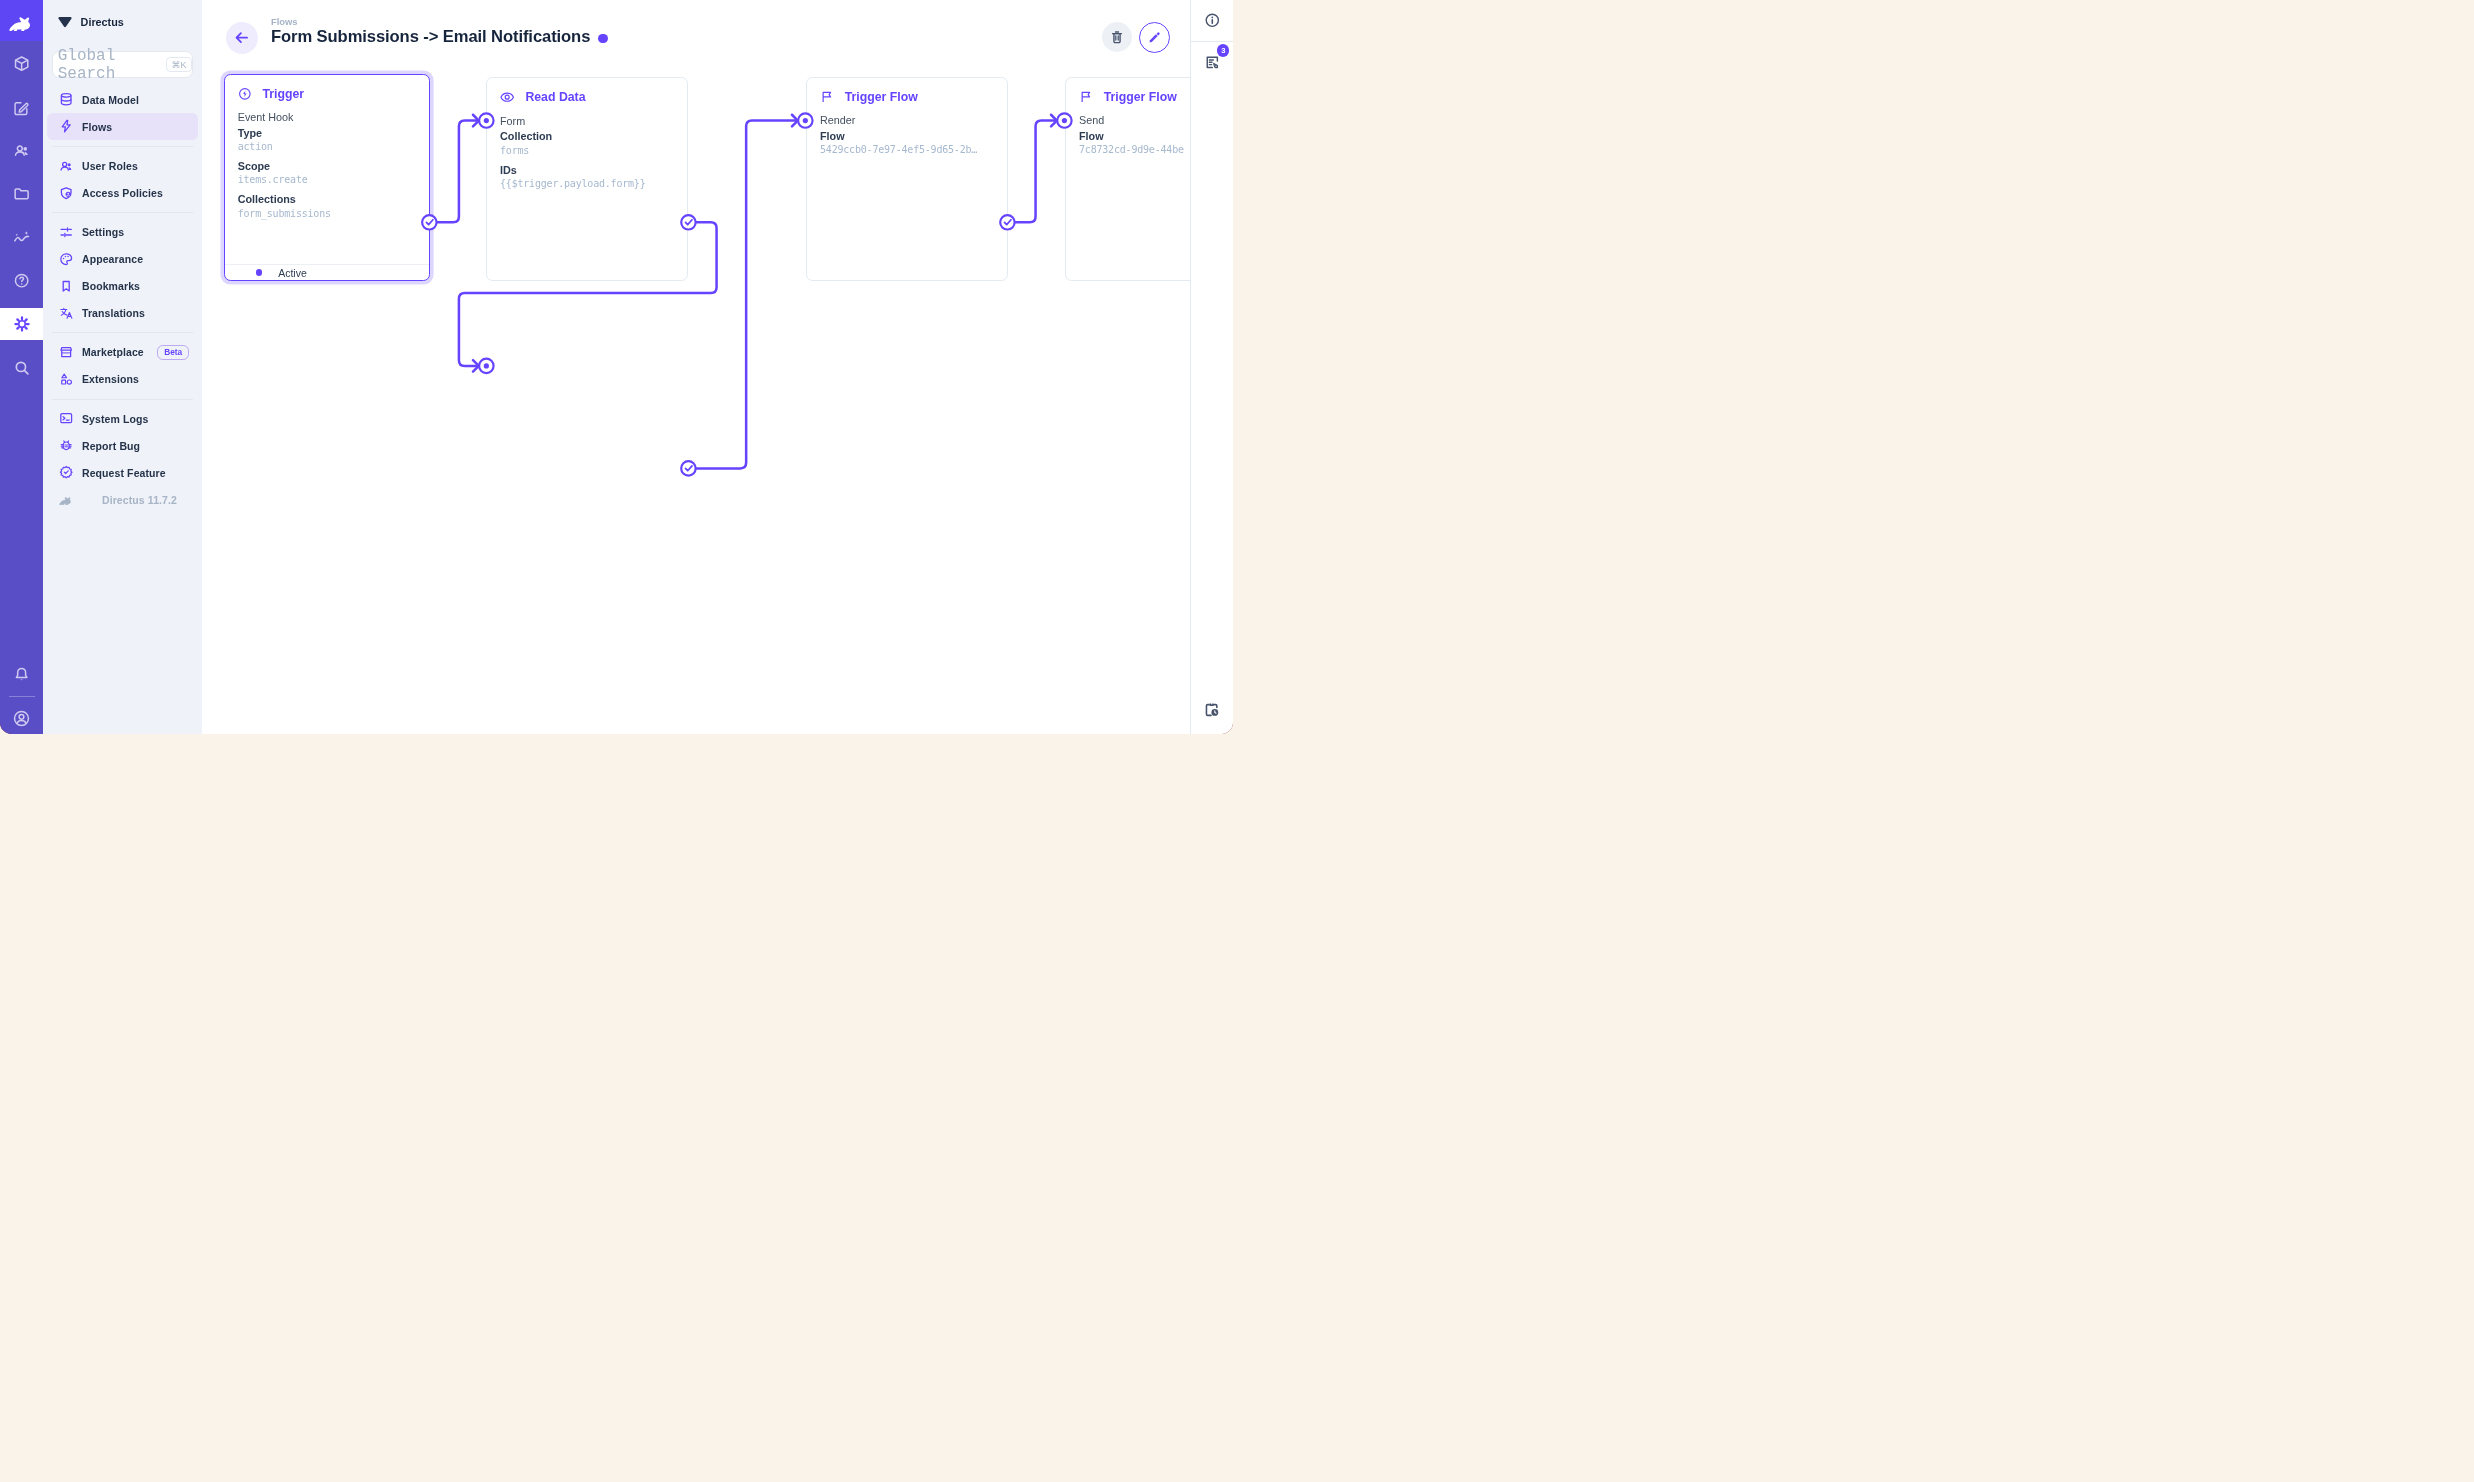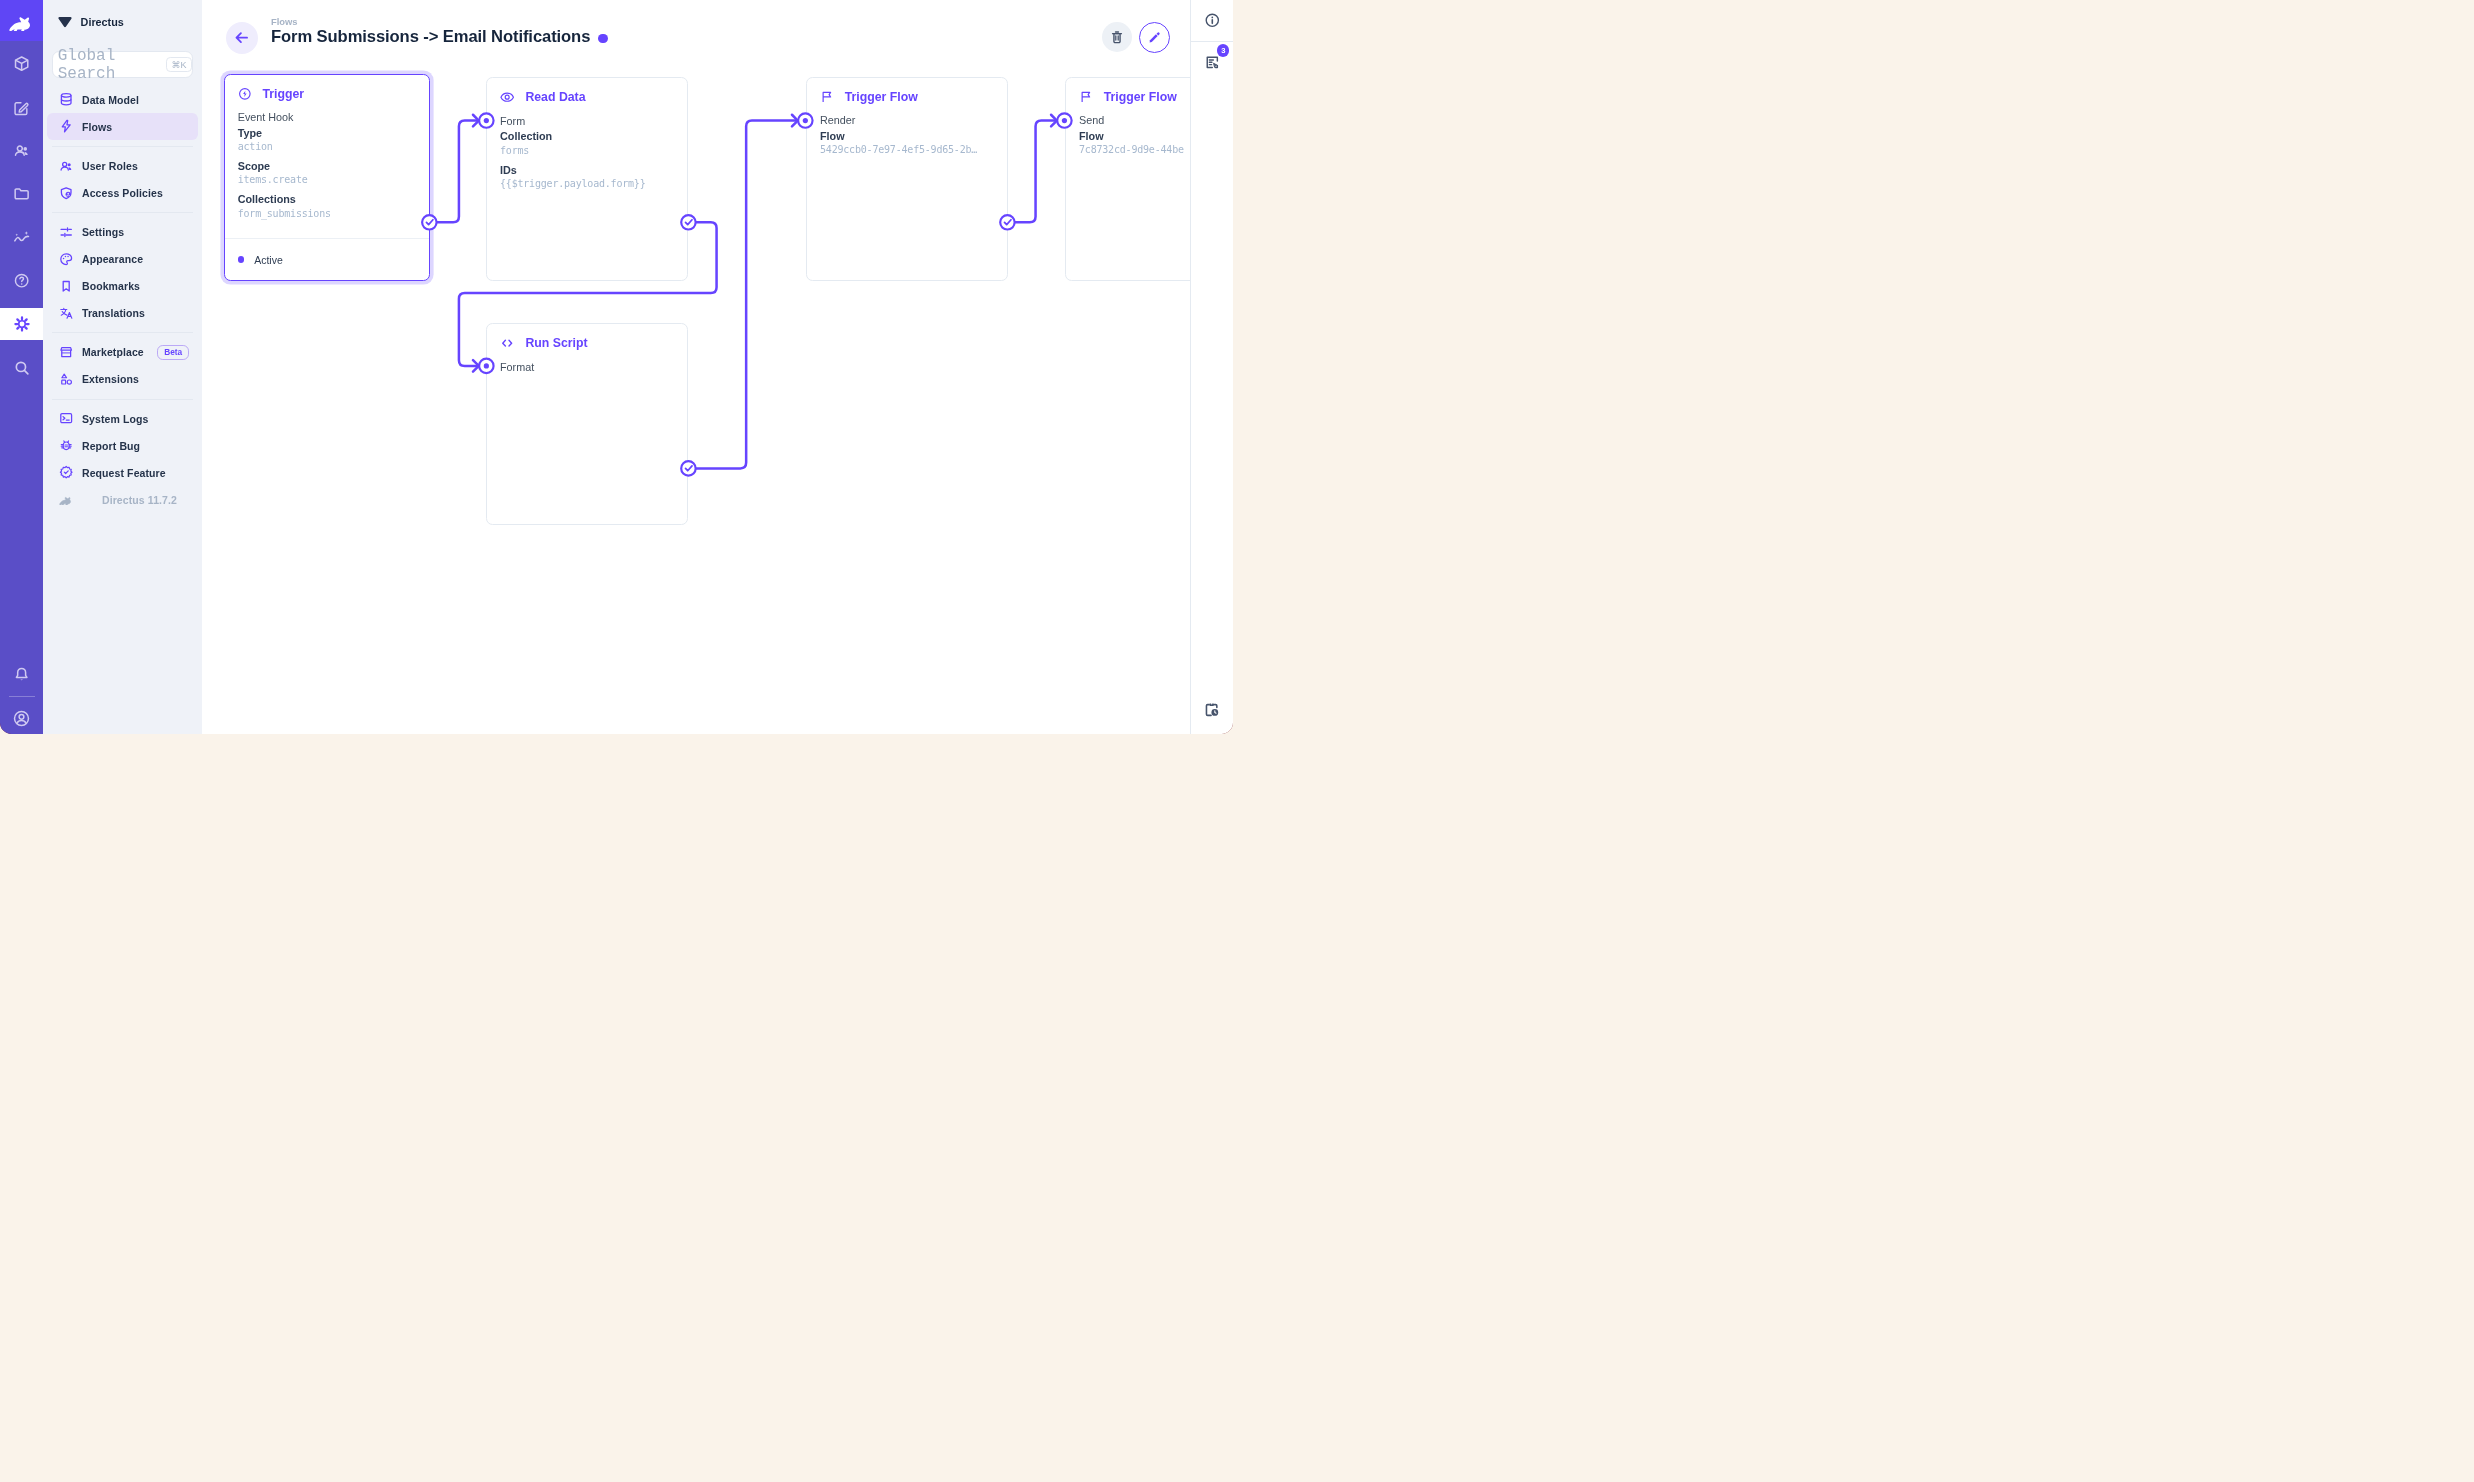--- a/index.html
+++ b/index.html
@@ -62,21 +62,21 @@
 
   
   .card{position:absolute;background:#fff;border:1.1px solid var(--card-border);border-radius:6.5px;}
   .card.selected{border:1.8px solid var(--accent);box-shadow:0 0 0 3.6px rgba(102,68,255,.22);}
   .card-inner{padding:11.6px 13px 0 13px;}
   .card-title{display:flex;align-items:center;gap:11px;color:var(--accent);font-weight:700;font-size:12.3px;}
   .card-title svg{stroke:var(--accent);flex:none;}
   .fld-name{margin-top:10.8px;font-size:10.8px;color:#44505F;}
   .fld-label{margin-top:8px;font-size:10.8px;font-weight:600;color:#2E3C52;}
   .fld-value{margin-top:2.2px;font-size:10px;color:var(--mono);font-family:"DejaVu Sans Mono","Liberation Mono",monospace;letter-spacing:-0.2px;white-space:nowrap;}
-  .card-footer{position:absolute;left:0;bottom:0;width:100%;height:42px;border-top:0.7px solid #ECF0F5;display:flex;align-items:center;padding-left:13px;gap:10px;}
+  .card-footer{position:absolute;left:0;bottom:0;width:100%;height:16px;border-top:0.7px solid #ECF0F5;display:flex;align-items:center;padding-left:31px;gap:16px;}
   .status-dot{width:6.5px;height:6.5px;border-radius:50%;background:var(--accent);}
   .status-text{font-size:10.5px;color:#2E3C52;}
 
   .wires{position:absolute;left:0;top:0;pointer-events:none;}
 
   
   .rightbar{position:absolute;right:0;top:0;width:43px;height:100%;background:#fff;border-left:1.1px solid var(--card-border);}
   .rb-btn{position:absolute;left:6.5px;width:29px;height:29px;display:flex;align-items:center;justify-content:center;cursor:pointer;}
   .rb-btn svg{stroke:var(--slate);}
   .rb-div{position:absolute;left:0;top:41px;width:100%;height:1.1px;background:var(--card-border);}
@@ -406,31 +406,20 @@
           <span>Read Data</span>
         </div>
         <div class="fld-name">Form</div>
         <div class="fld-label" style="margin-top:3.6px">Collection</div>
         <div class="fld-value">forms</div>
         <div class="fld-label">IDs</div>
         <div class="fld-value">{{$trigger.payload.form}}</div>
       </div>
     </div>
 
-    <div class="card" style="left:284px;top:323px;width:202px;height:202px">
-      <div class="card-inner">
-        <div class="card-title">
-          <svg width="14.4" height="14.4" viewBox="0 0 24 24" fill="none" stroke-width="2.3" stroke-linecap="round" stroke-linejoin="round">
-            <path d="M9 7.2 4.6 12 9 16.8 M15 7.2 19.4 12 15 16.8"></path>
-          </svg>
-          <span>Run Script</span>
-        </div>
-        <div class="fld-name">Format</div>
-      </div>
-    </div>
 
     <div class="card" style="left:604px;top:77px;width:202px;height:204px">
       <div class="card-inner">
         <div class="card-title">
           <svg width="13.7" height="13.7" viewBox="0 0 24 24" fill="none" stroke-width="2.1" stroke-linejoin="round">
             <path d="M5.5 21 V4.2 H18.6 L16 8.2 18.6 12.2 H5.5"></path>
           </svg>
           <span>Trigger Flow</span>
         </div>
         <div class="fld-name">Render</div>

